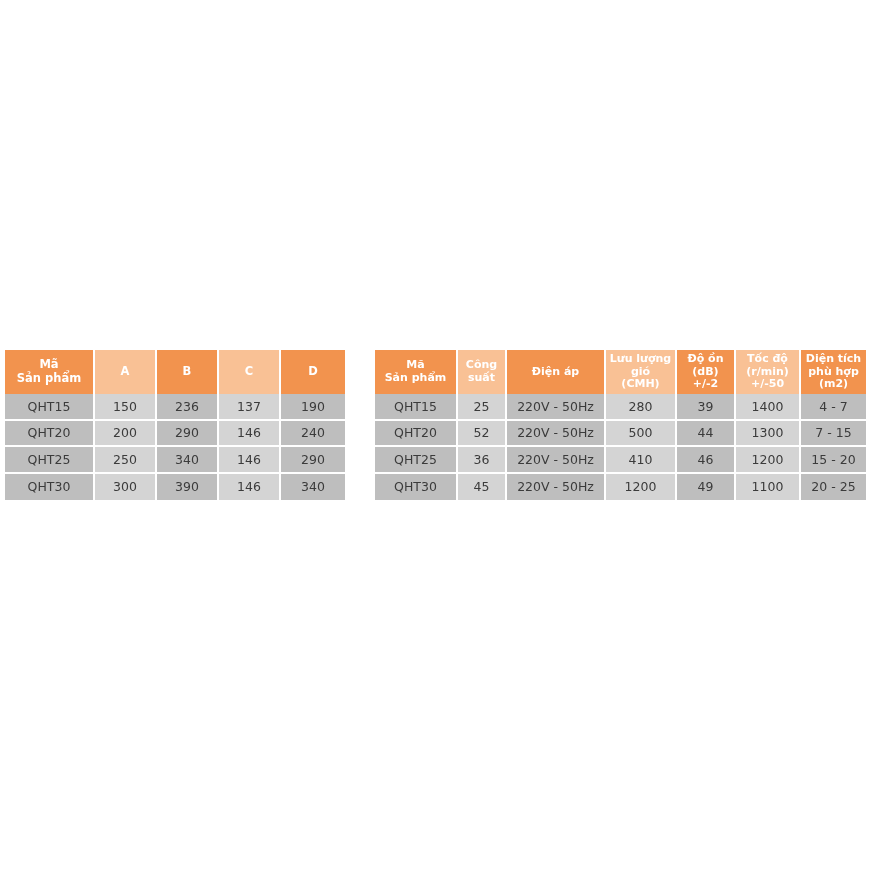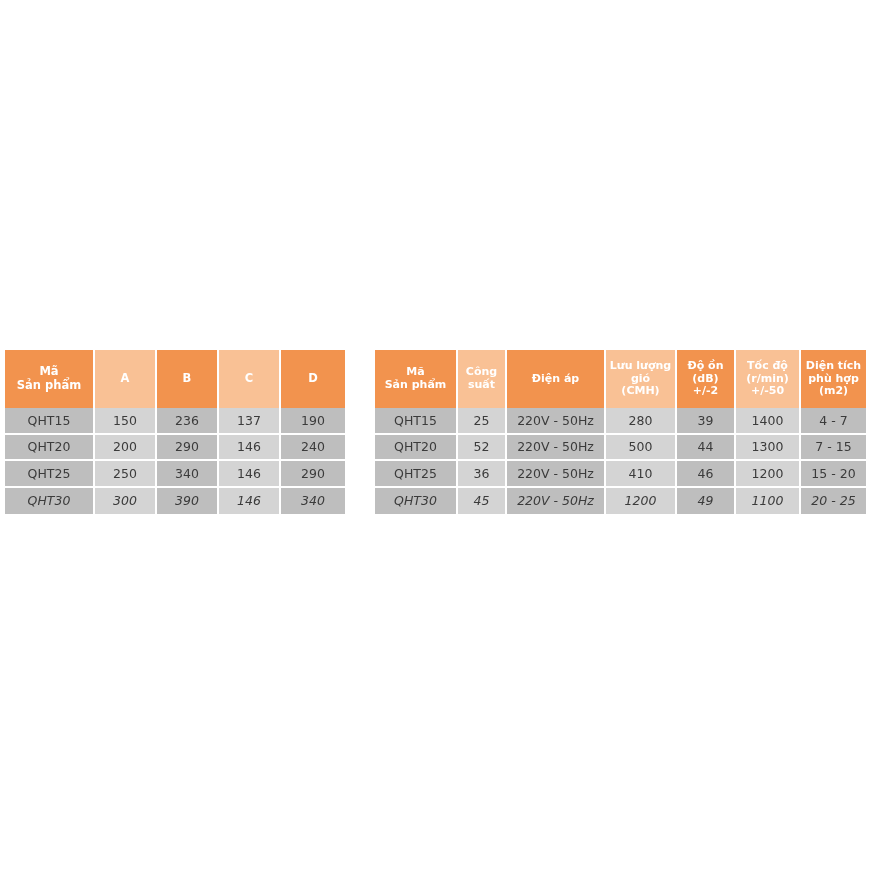--- a/index.html
+++ b/index.html
@@ -28,21 +28,21 @@
     border-collapse: separate;
     border-spacing: 0;
     table-layout: fixed;
   }
 
   #table-left  { left: 5px;   top: 350px; width: 340px; }
   #table-right { left: 375px; top: 350px; width: 491px; }
 
   
   .spec-table thead th {
-    height: 58px;
+    height: 44px;
     padding: 0 2px;
     margin: 0;
     color: #ffffff;
     font-weight: bold;
     font-size: 11.5px;
     line-height: 1.17;
     text-align: center;
     vertical-align: middle;
     border: 0;
     border-right: 2px solid #ffffff;
@@ -64,21 +64,21 @@
     font-weight: normal;
     text-align: center;
     vertical-align: middle;
     border: 0;
     border-right: 2px solid #ffffff;
     border-bottom: 2px solid #ffffff;
     box-sizing: border-box;
     white-space: nowrap;
   }
   .spec-table tbody td:last-child { border-right: 0; }
-  .spec-table tbody tr:last-child td { border-bottom: 0; font-style: italic; }
+  .spec-table tbody tr:last-child td { border-bottom: 0; }
 
   .cell-dark  { background: #BEBEBE; }
   .cell-light { background: #D4D4D4; }
 
   
   .spec-table tbody td.code-cell { font-size: 12.5px; }
 
   
   #table-right thead th { font-size: 11px; line-height: 1.15; }
   #table-left  thead th { font-size: 11.5px; line-height: 1.2; }

